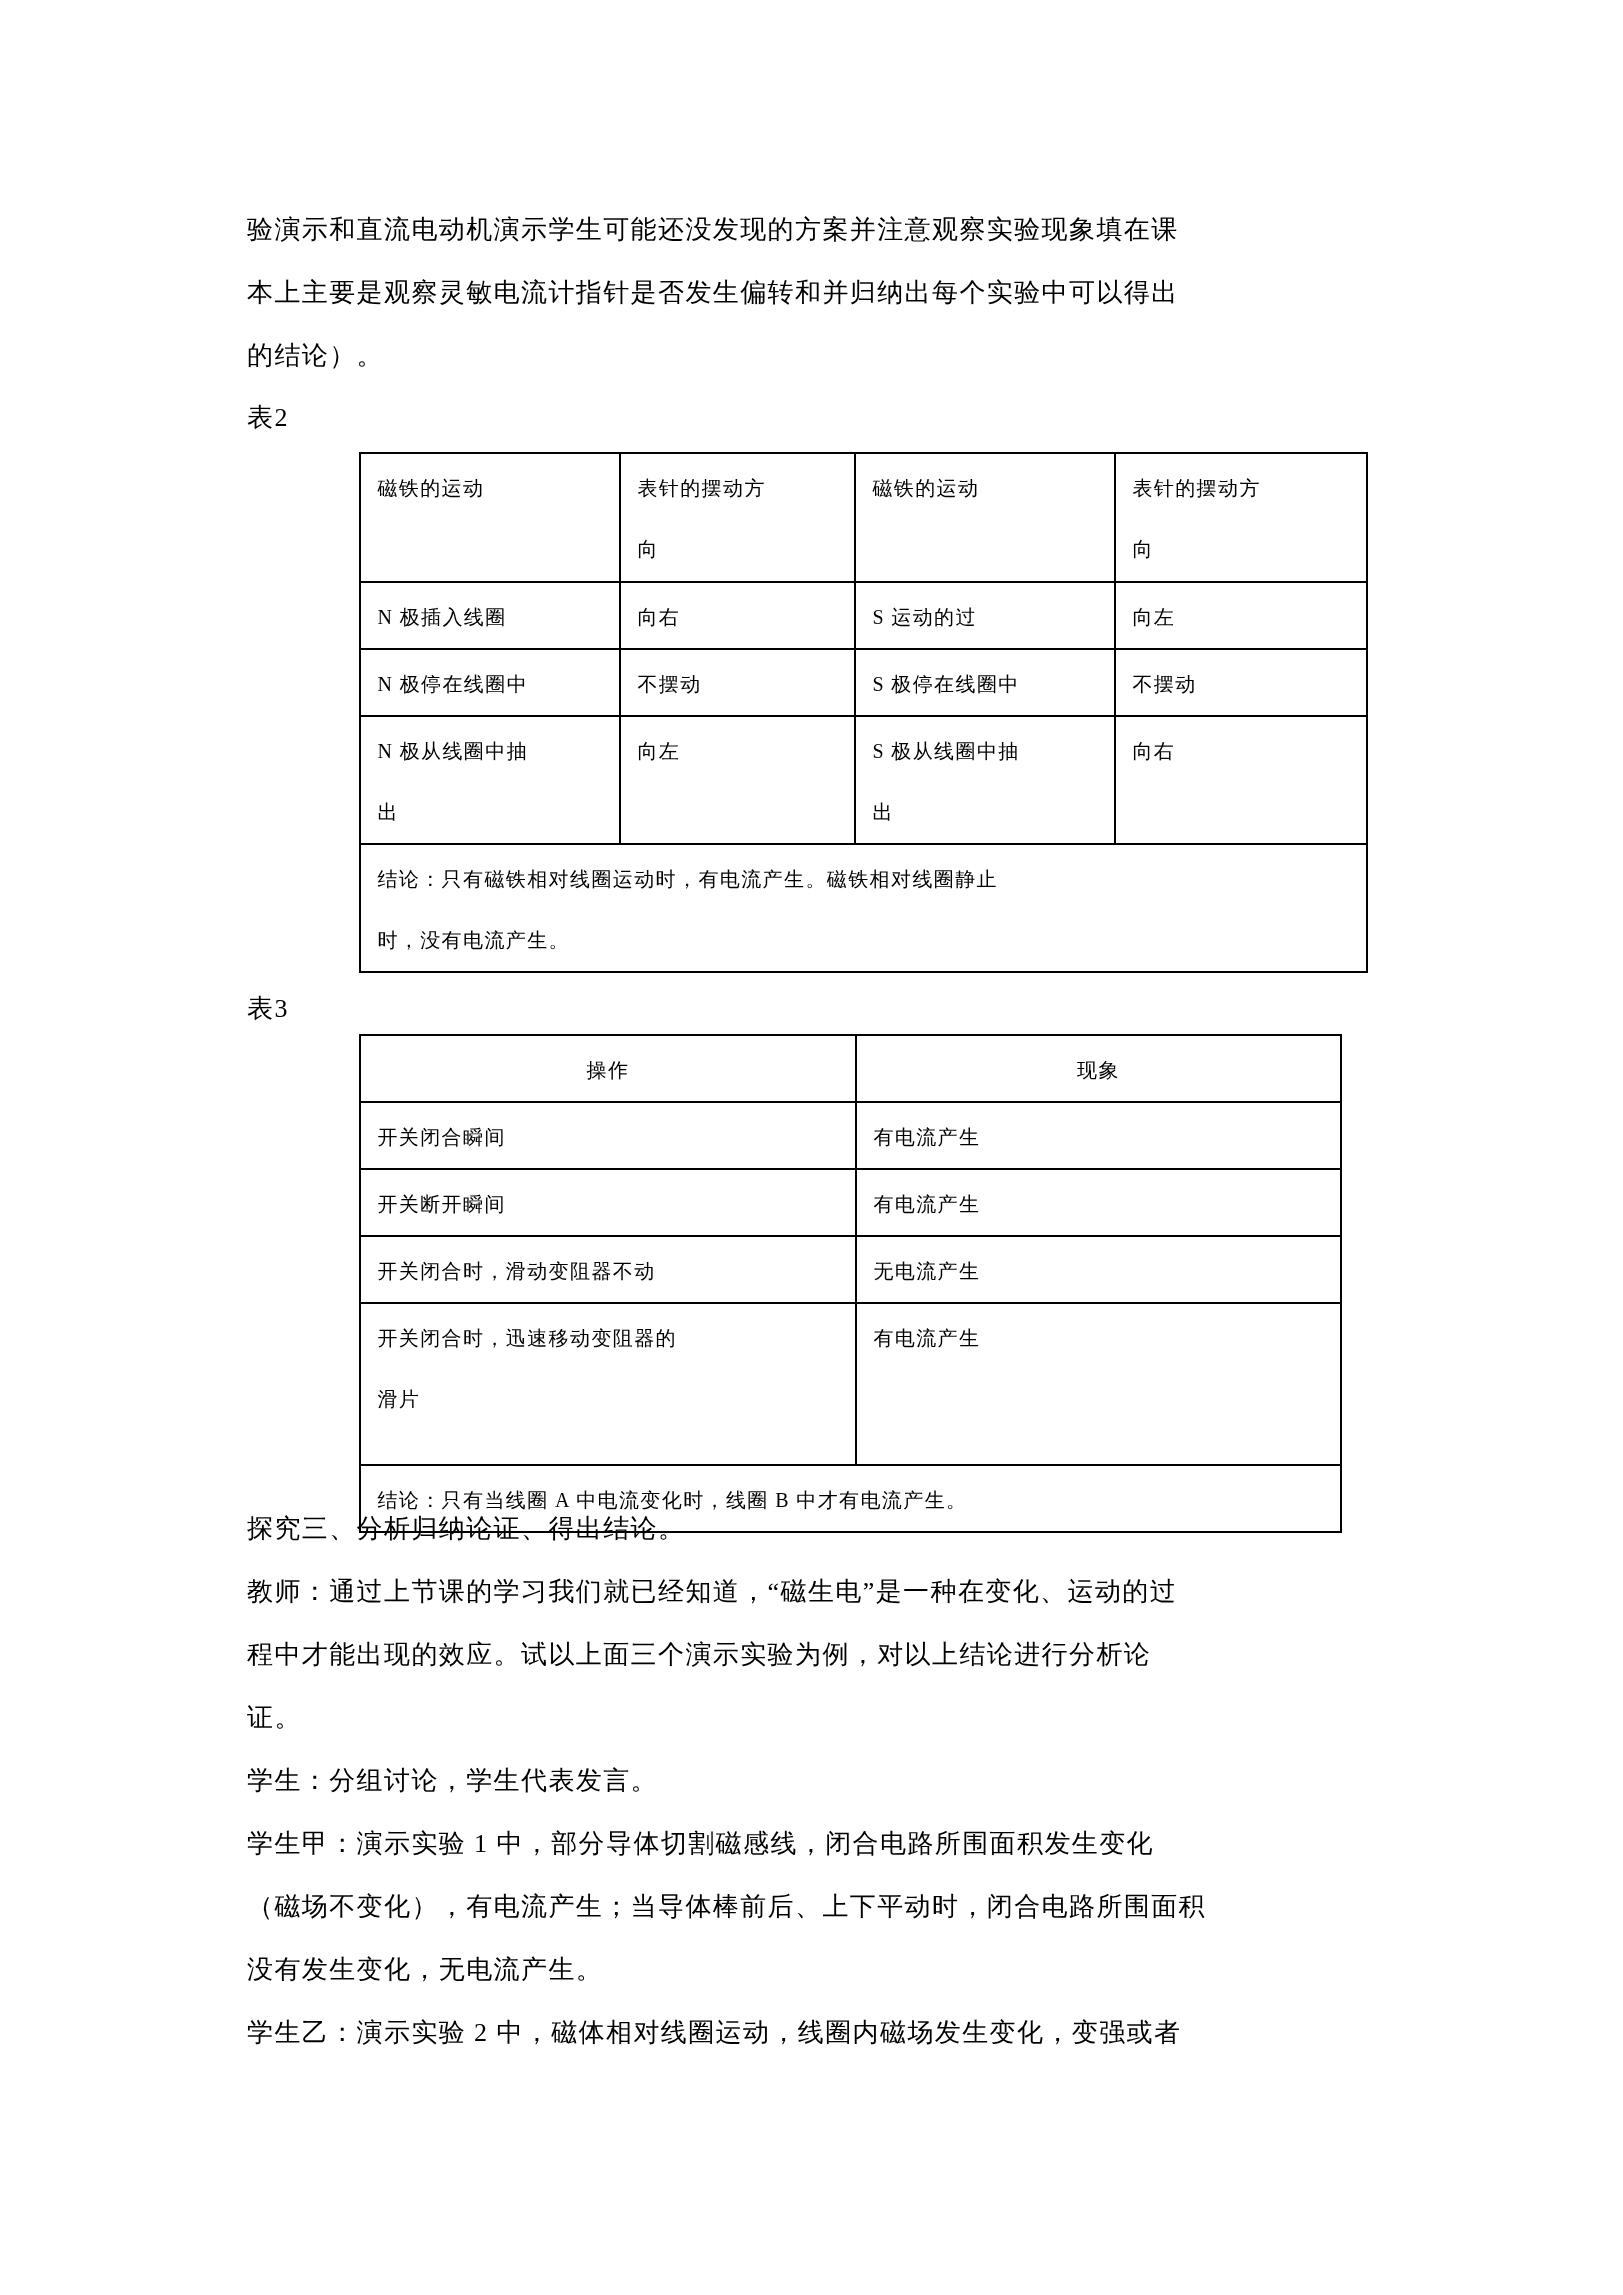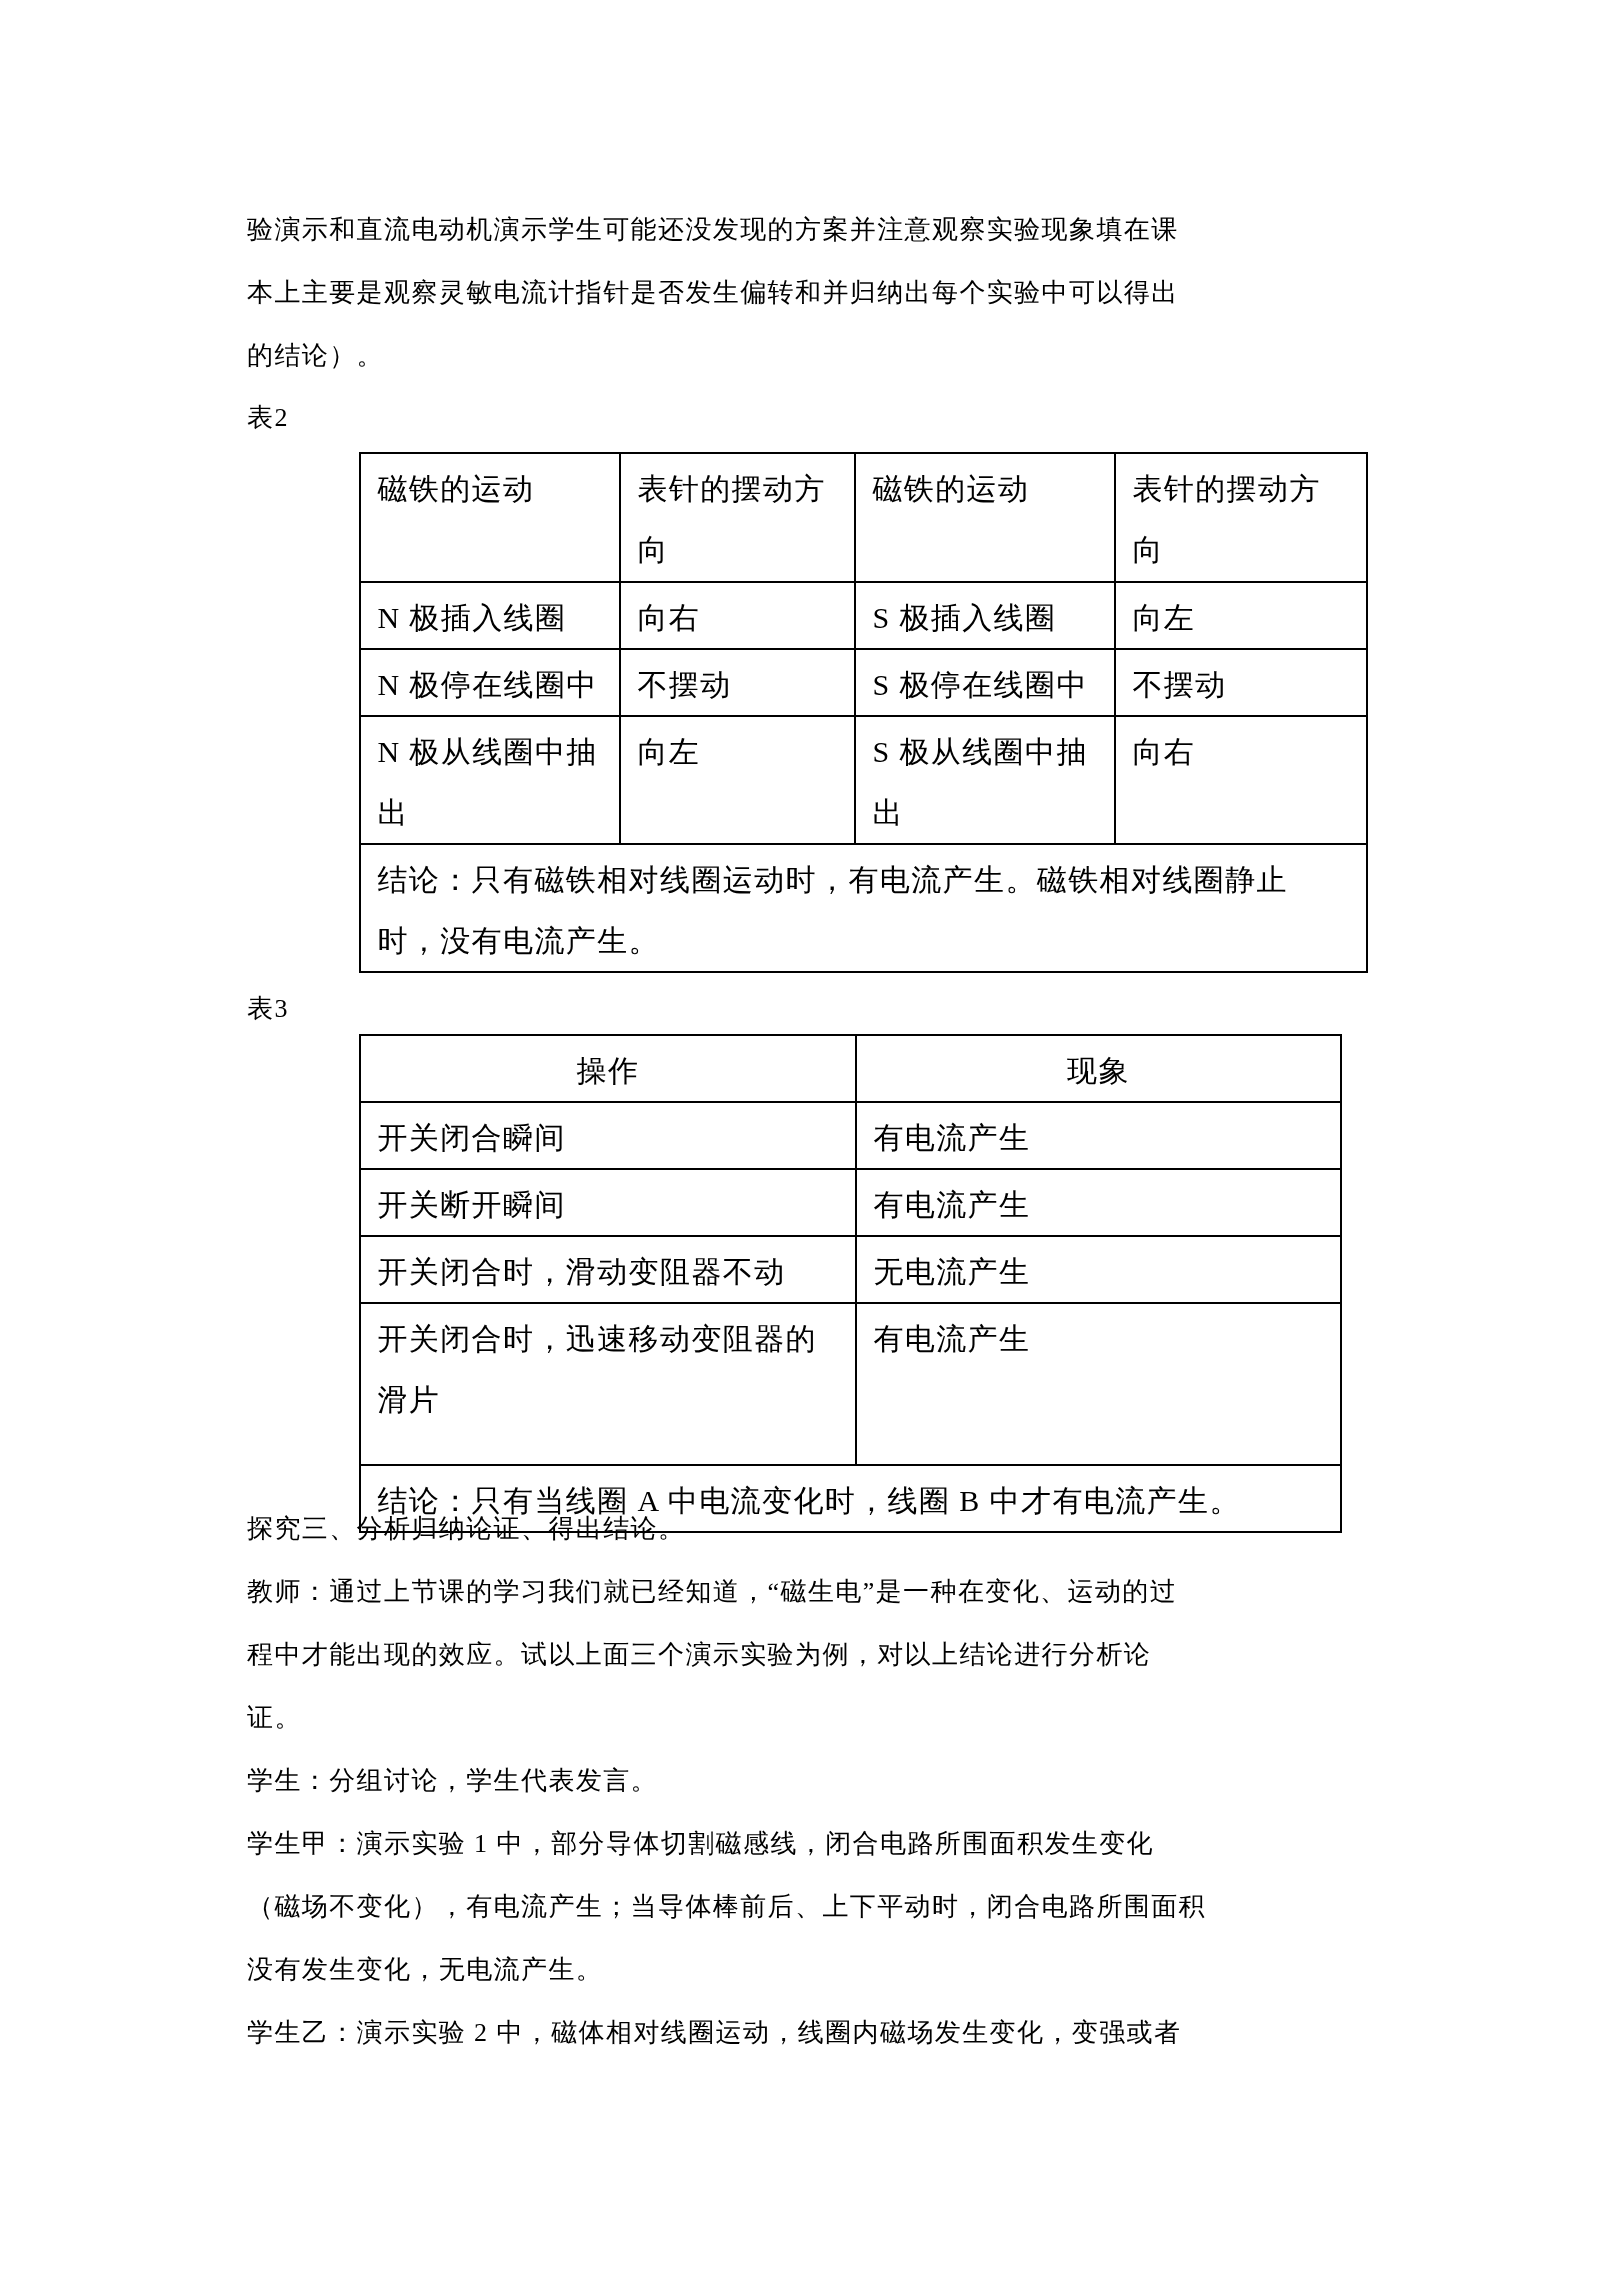--- a/index.html
+++ b/index.html
@@ -31,21 +31,21 @@
   .tblock .line {
     display: block;
     height: 63px;
     line-height: 63px;
     white-space: nowrap;
   }
   table.tbl {
     position: absolute;
     border-collapse: collapse;
     table-layout: fixed;
-    font-size: 30px;
+    font-size: 20px;
     letter-spacing: 1.4px;
   }
   table.tbl td {
     border: 2px solid #000000;
     vertical-align: top;
     padding: 4.1px 16.4px 0 16.4px;
     overflow: hidden;
   }
   .cl {
     display: block;
@@ -95,21 +95,21 @@
         </td>
       </tr>
       <tr style="height:65px">
         <td>
           <div class="cl">N 极插入线圈</div>
         </td>
         <td>
           <div class="cl">向右</div>
         </td>
         <td>
-          <div class="cl">S 极插入线圈</div>
+          <div class="cl">S 运动的过</div>
         </td>
         <td>
           <div class="cl">向左</div>
         </td>
       </tr>
       <tr style="height:65px">
         <td>
           <div class="cl">N 极停在线圈中</div>
         </td>
         <td>

